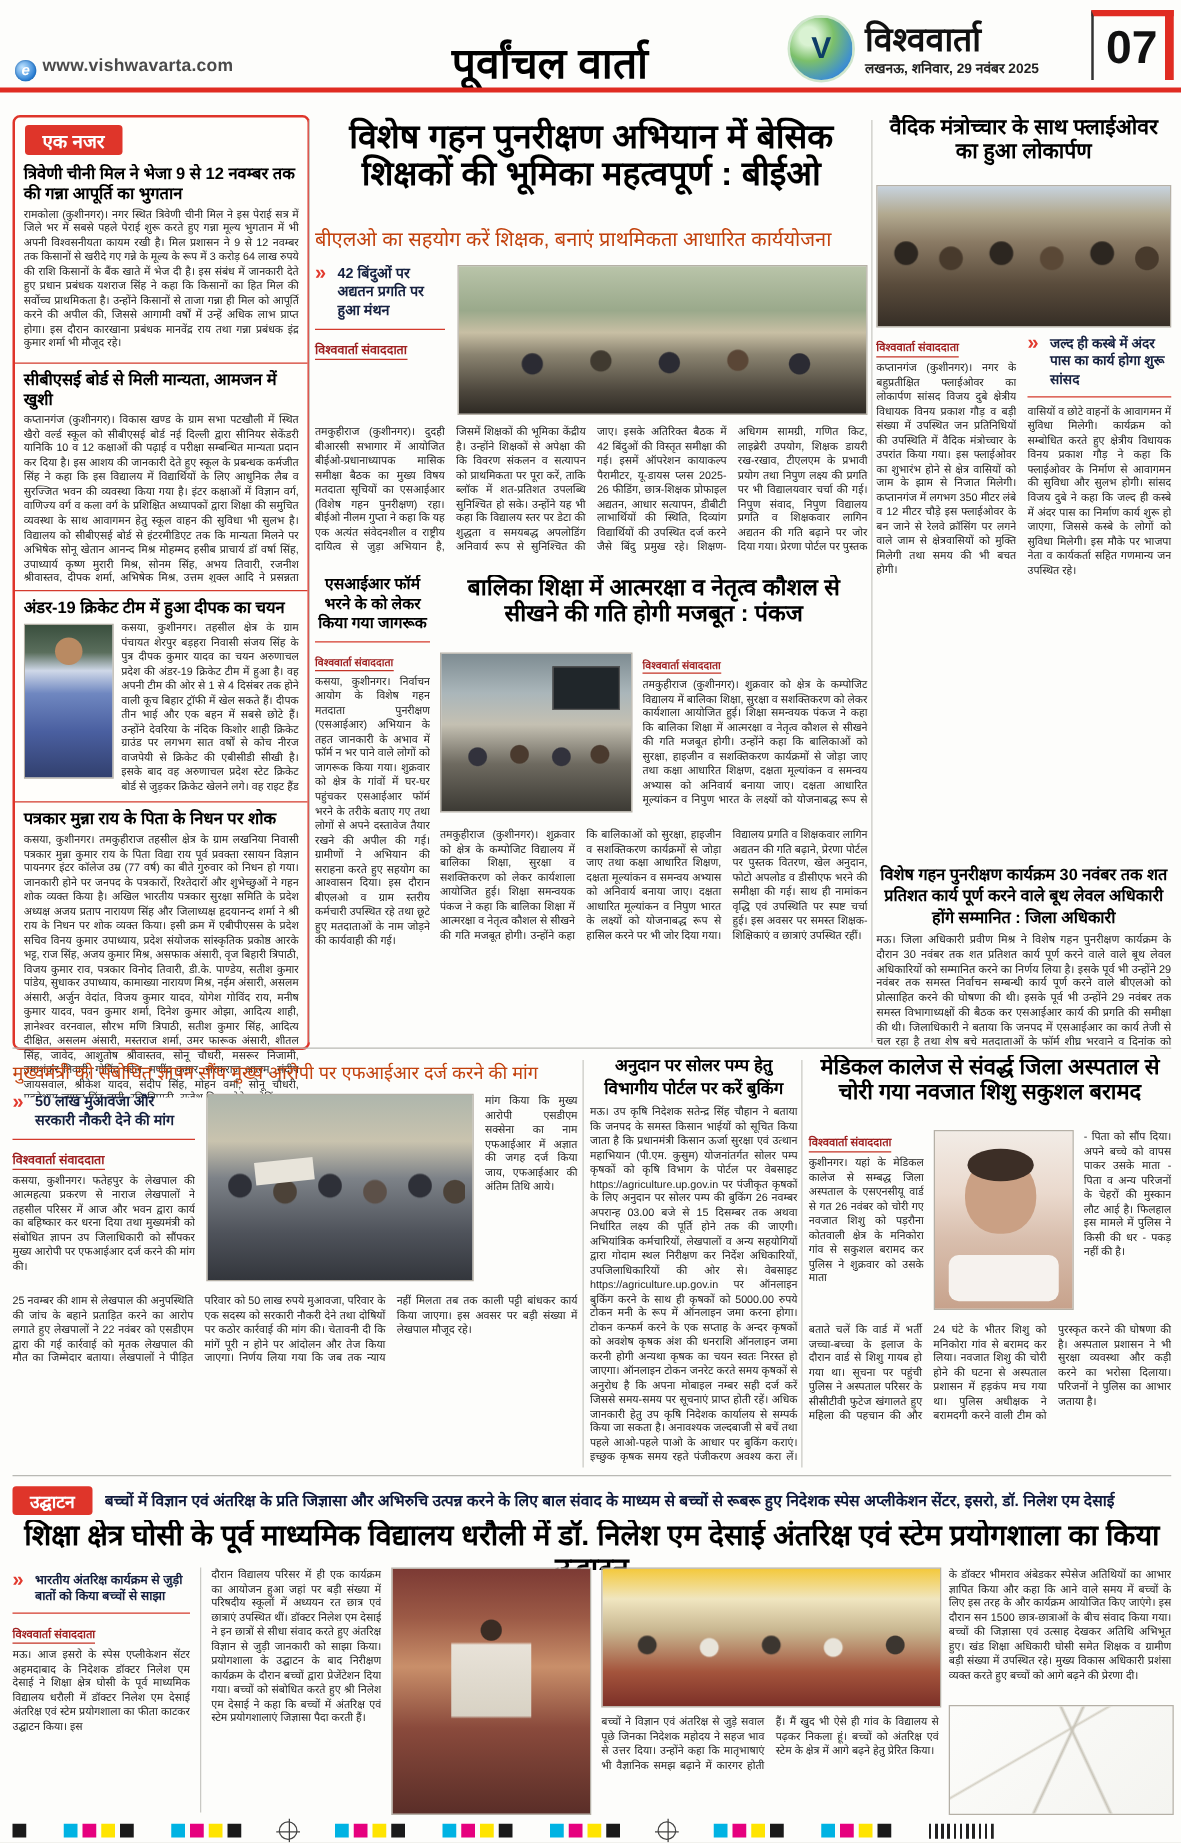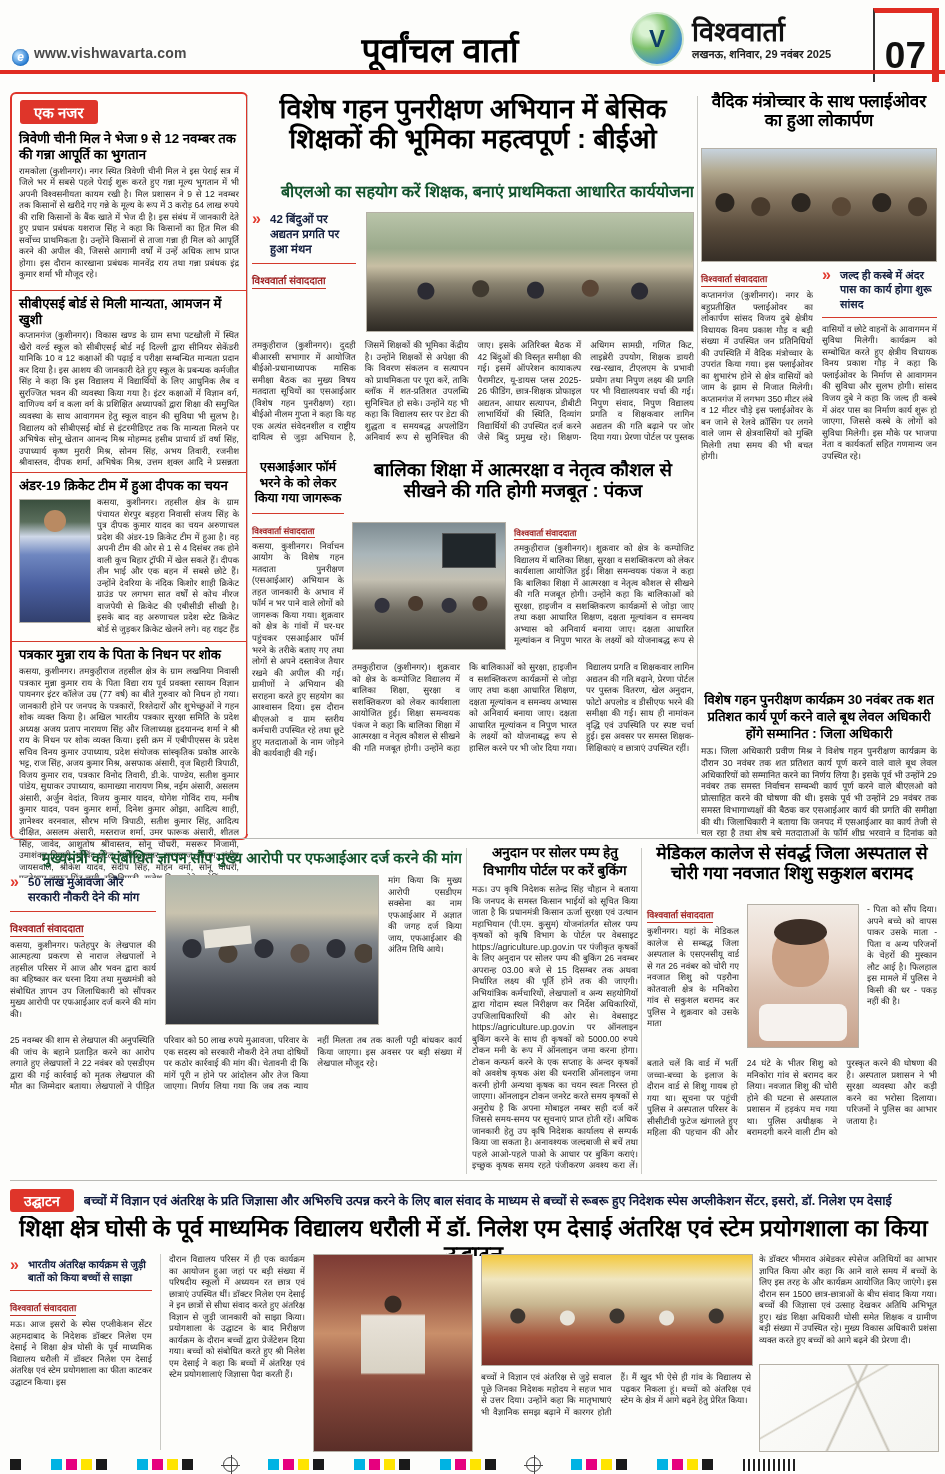--- a/index.html
+++ b/index.html
@@ -1,20 +1,20 @@
 <!DOCTYPE html>
 <html><head>
 <meta charset="utf-8">
 <style>
   html,body{margin:0;padding:0;background:#e8e8e4;}
   #page{position:relative;width:945px;height:1474px;background:#fdfdfb;margin:0 auto;
         font-family:"Liberation Sans","DejaVu Sans",sans-serif;color:#111;overflow:hidden;}
   .abs{position:absolute;}
   .headline{font-weight:700;color:#000;text-align:center;line-height:1.12;overflow:hidden;}
-  .deck{font-weight:700;color:#14532d;text-align:right;overflow:hidden;}
+  .deck{font-weight:400;color:#c2410c;text-align:left;overflow:hidden;}
   .body-text{font-size:8.6px;line-height:1.34;text-align:justify;color:#1c1c1c;overflow:hidden;}
   .byline{color:#9e1f1f;font-weight:700;font-size:10px;border-bottom:1.5px solid #c43326;
           padding-bottom:1px;margin-bottom:3px;display:inline-block;}
   .kicker{font-weight:700;color:#15203f;font-size:11.5px;line-height:1.3;position:relative;
           padding-left:18px;overflow:hidden;}
   .kicker::before{content:"\00BB";color:#e23a2e;position:absolute;left:0;top:-3px;font-size:16px;font-weight:700;}
   .red-rule{border:0;border-top:1.6px solid #d43a2c;margin:6px 0;}
   .vsep{width:1px;background:#c9c9c4;}
   .hsep{height:1px;background:#b9b9b4;}
   .photo{background:#d8d2c6;overflow:hidden;position:relative;border:1px solid #b5b0a6;}
@@ -32,21 +32,21 @@
   .e-icon{display:inline-block;width:17px;height:17px;border-radius:50%;
           background:radial-gradient(circle at 35% 35%,#bfe3ff,#2a7fd4 70%);color:#fff;
           font-weight:700;font-style:italic;text-align:center;line-height:17px;font-size:12px;
           vertical-align:-3px;margin-right:5px;box-shadow:inset 0 0 2px #1459a0;}
   .globe{width:50px;height:50px;border-radius:50%;
          background:radial-gradient(circle at 30% 30%,#d9f2d2 15%,#7cc06a 40%,#3e8fd0 75%,#1e5fa0);
          display:flex;align-items:center;justify-content:center;color:#0d3d66;font-weight:700;
          font-size:24px;border:2px solid #cfe6cc;}
   .pageno{font-size:37px;font-weight:700;color:#111;line-height:1;}
   .pageno-box{border-top:5px solid #e02c22;border-right:7px solid #e02c22;
-              padding:24px 6px 8px 10px;border-left:2px solid #333;}
+              padding:6px 6px 8px 10px;border-left:2px solid #333;}
   
   .reg{display:flex;align-items:center;gap:4px;}
   .sq{width:11px;height:11px;display:inline-block;}
   .c{background:#00b3e3}.m{background:#e6007e}.y{background:#ffe400}.k{background:#1a1a1a}
   .gap{width:22px;}
   .regmark{width:13px;height:13px;border:1.5px solid #444;border-radius:50%;position:relative;}
   .regmark::before,.regmark::after{content:"";position:absolute;background:#444;}
   .regmark::before{left:50%;top:-3px;bottom:-3px;width:1px;}
   .regmark::after{top:50%;left:-3px;right:-3px;height:1px;}
   .barcode{width:52px;height:12px;background:repeating-linear-gradient(90deg,#222 0 2px,#fff 2px 5px);}

